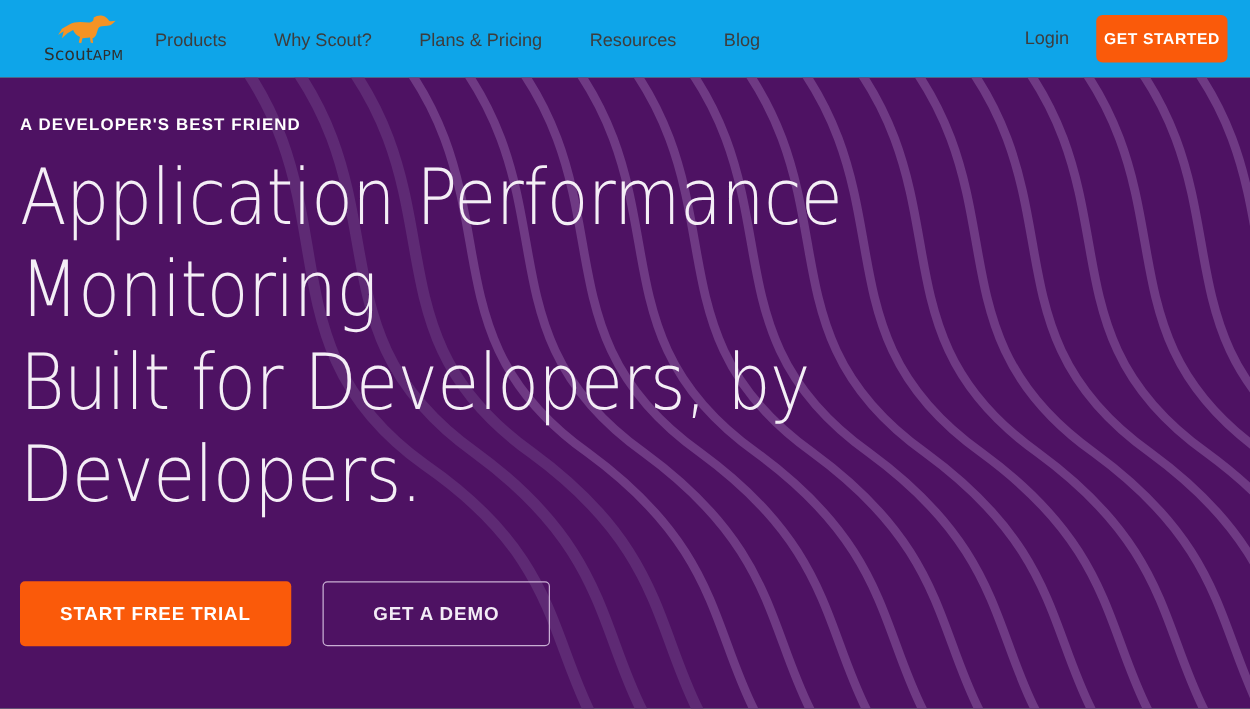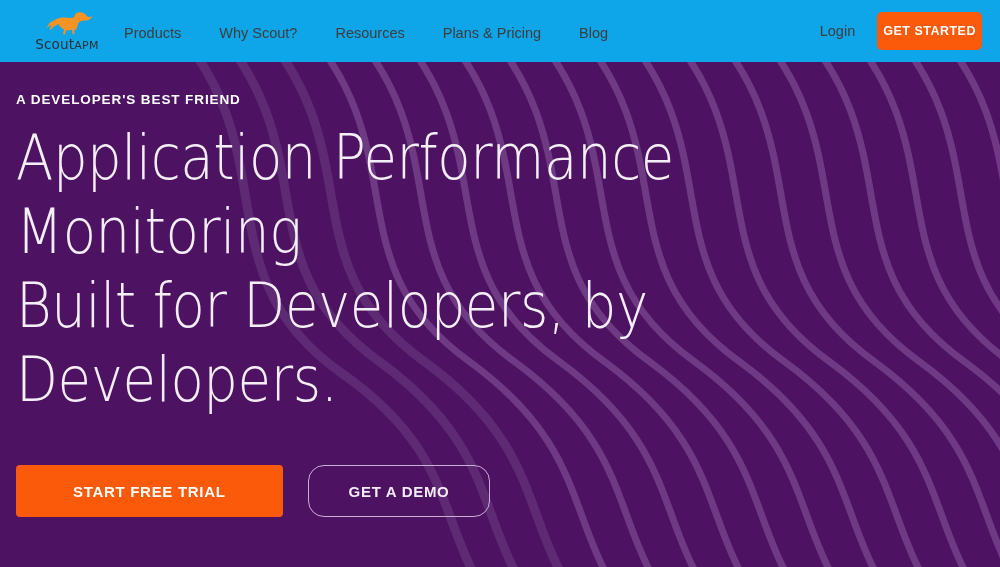--- a/index.html
+++ b/index.html
@@ -69,28 +69,28 @@
     font-stretch:condensed;
     transform:scaleX(.88); transform-origin:left center;
     white-space:pre-line;
   }
   .cta-row {
     display:flex; gap:25px; margin-top:48px; align-items:center;
   }
   .btn-trial {
     background:#fa5a0a; color:#ffffff; border:none; cursor:pointer;
     font-size:15px; font-weight:bold; letter-spacing:.7px;
-    height:52px; padding:0 57px; border-radius:4px;
+    height:52px; padding:0 32px; border-radius:4px;
     font-family:"Liberation Sans", sans-serif; white-space:nowrap;
   }
   .btn-demo {
     background:transparent; color:#f3ecf6;
     border:1.5px solid #c9afd4; cursor:pointer;
     font-size:15px; font-weight:bold; letter-spacing:.7px;
-    height:52px; padding:0 40px; border-radius:16px;
+    height:52px; padding:0 40px; border-radius:4px;
     font-family:"Liberation Sans", sans-serif; white-space:nowrap;
   }
 </style>
 </head>
 <body>
 
 <div class="header">
 
   <a class="logo" href="#">
     <span>
@@ -99,22 +99,22 @@
       </svg>
     </span>
     <span class="logo-word">
       <span>Scout</span><span class="apm">APM</span>
     </span>
   </a>
 
   <nav class="nav">
     <a href="#">Products</a>
     <a href="#">Why Scout?</a>
+    <a href="#">Plans &amp; Pricing</a>
     <a href="#">Resources</a>
-    <a href="#">Plans &amp; Pricing</a>
     <a href="#">Blog</a>
   </nav>
 
   <div class="header-right">
     <a class="login-link" href="#">Login</a>
     <button class="btn-get-started">GET STARTED</button>
   </div>
 </div>
 
 <div class="hero">

